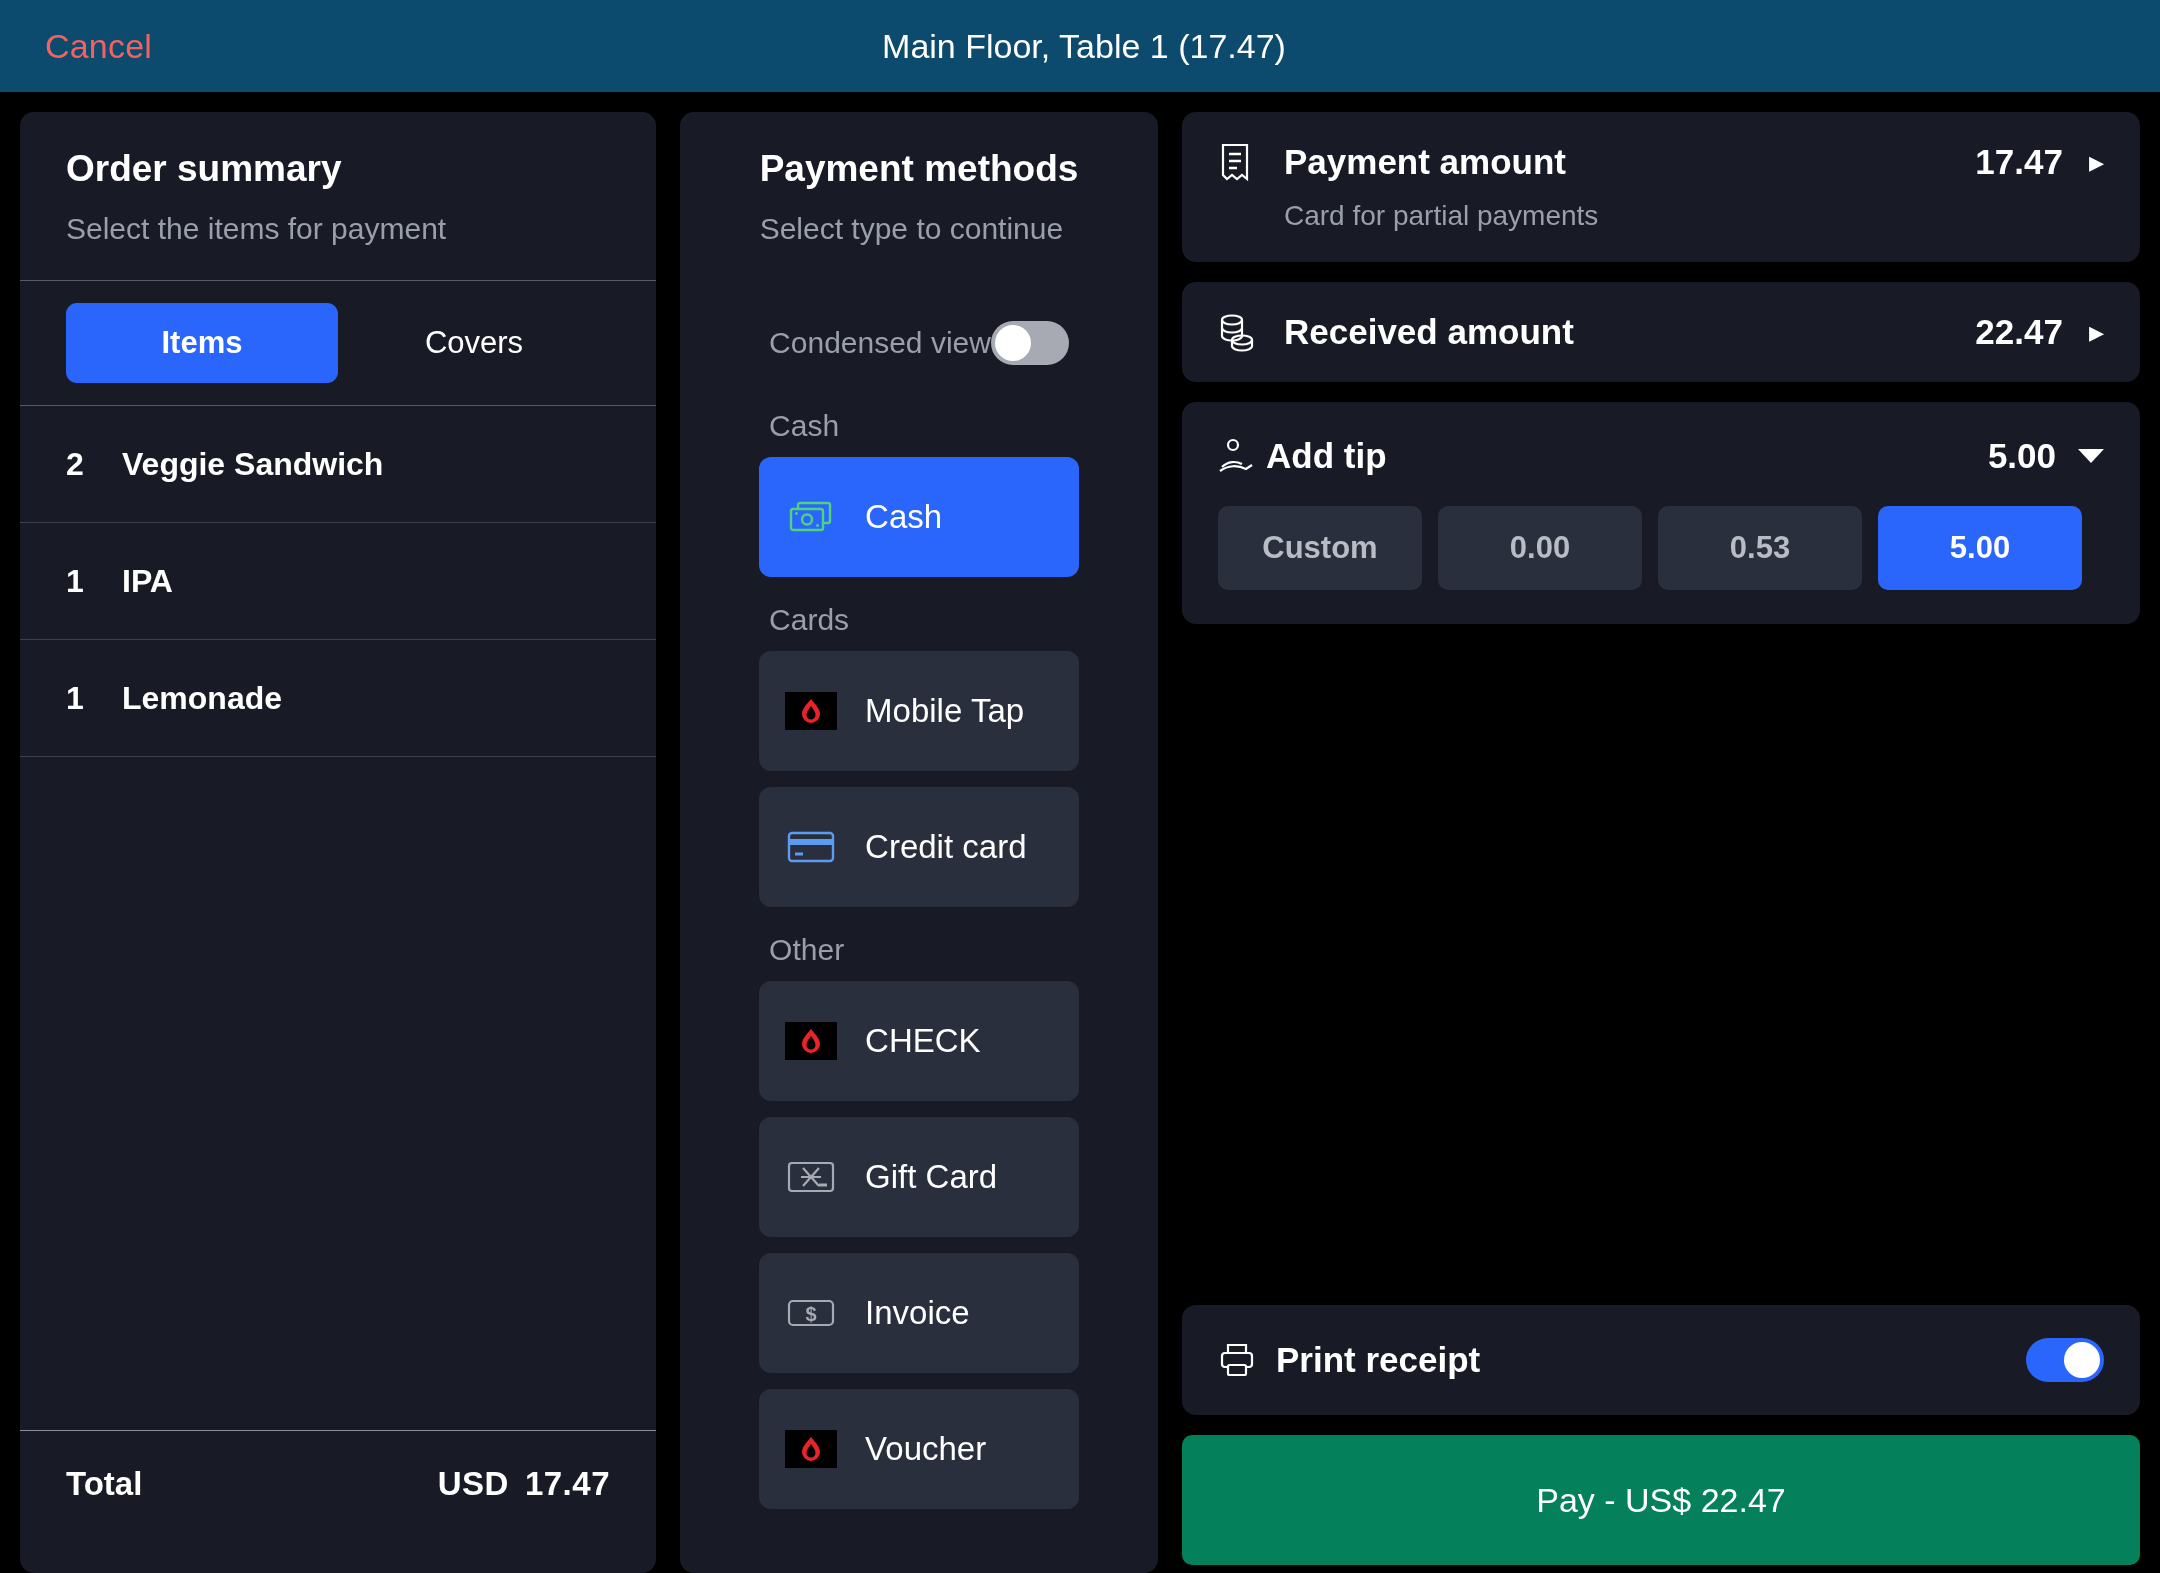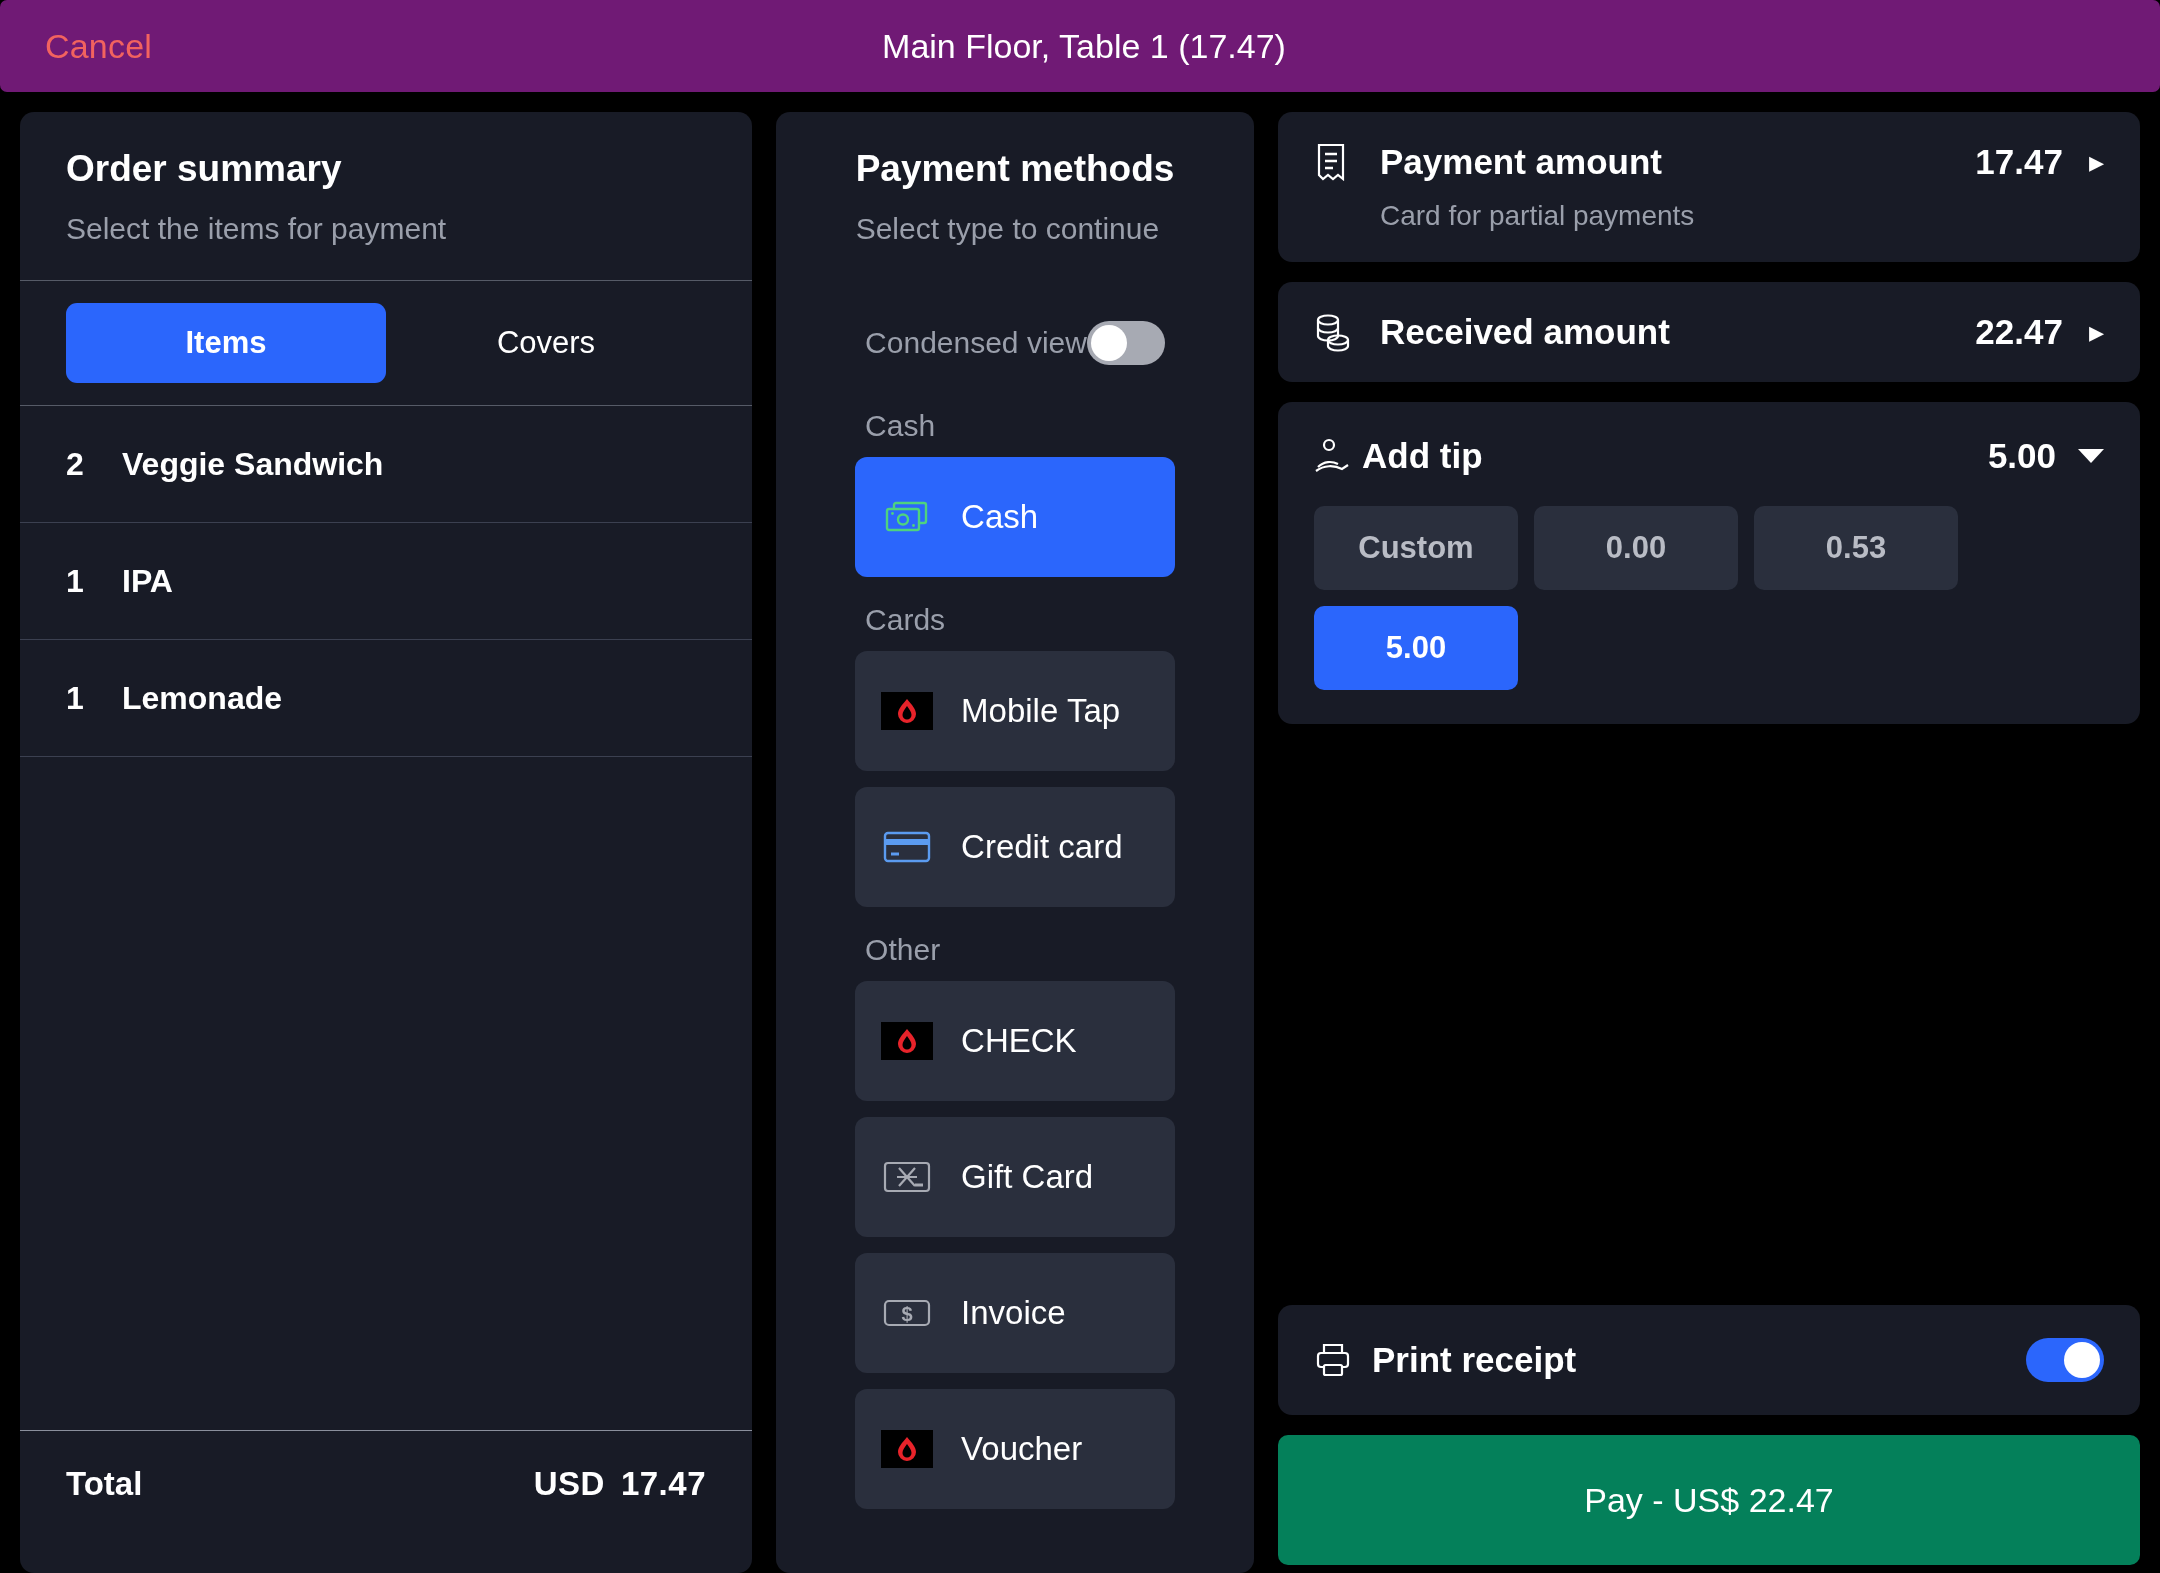--- a/index.html
+++ b/index.html
@@ -7,24 +7,23 @@
     width: 2160px; height: 1573px;
     background: #000000;
     font-family: "Liberation Sans", sans-serif;
     overflow: hidden;
   }
   body { display: flex; flex-direction: column; }
 
   
   .topbar {
     height: 92px; min-height: 92px;
-    background: #701a75;
+    background: #0c4a6e;
     display: flex; align-items: center;
     position: relative;
-    border-radius: 7px;
   }
   .cancel-btn {
     margin-left: 45px;
     color: #f2635f;
     font-size: 34px;
     letter-spacing: .2px;
     cursor: pointer;
     background: none; border: none;
     font-family: "Liberation Sans", sans-serif;
   }
@@ -46,21 +45,21 @@
 
   .panel {
     background: #181b26;
     border-radius: 14px;
     display: flex; flex-direction: column;
     min-height: 0;
     overflow: hidden;
   }
 
   
-  .col-left { width: 732px; }
+  .col-left { width: 636px; }
   .panel-head { padding: 36px 46px 34px 46px; }
   .panel-title { color: #ffffff; font-size: 37px; font-weight: bold; }
   .panel-sub { color: #9a9fab; font-size: 30px; margin-top: 22px; }
   .hr { height: 1px; background: #8a8f9c; opacity: .55; }
 
   .tabs { display: flex; padding: 22px 46px; gap: 0; }
   .tab {
     flex: 1;
     text-align: center;
     font-size: 31px;

